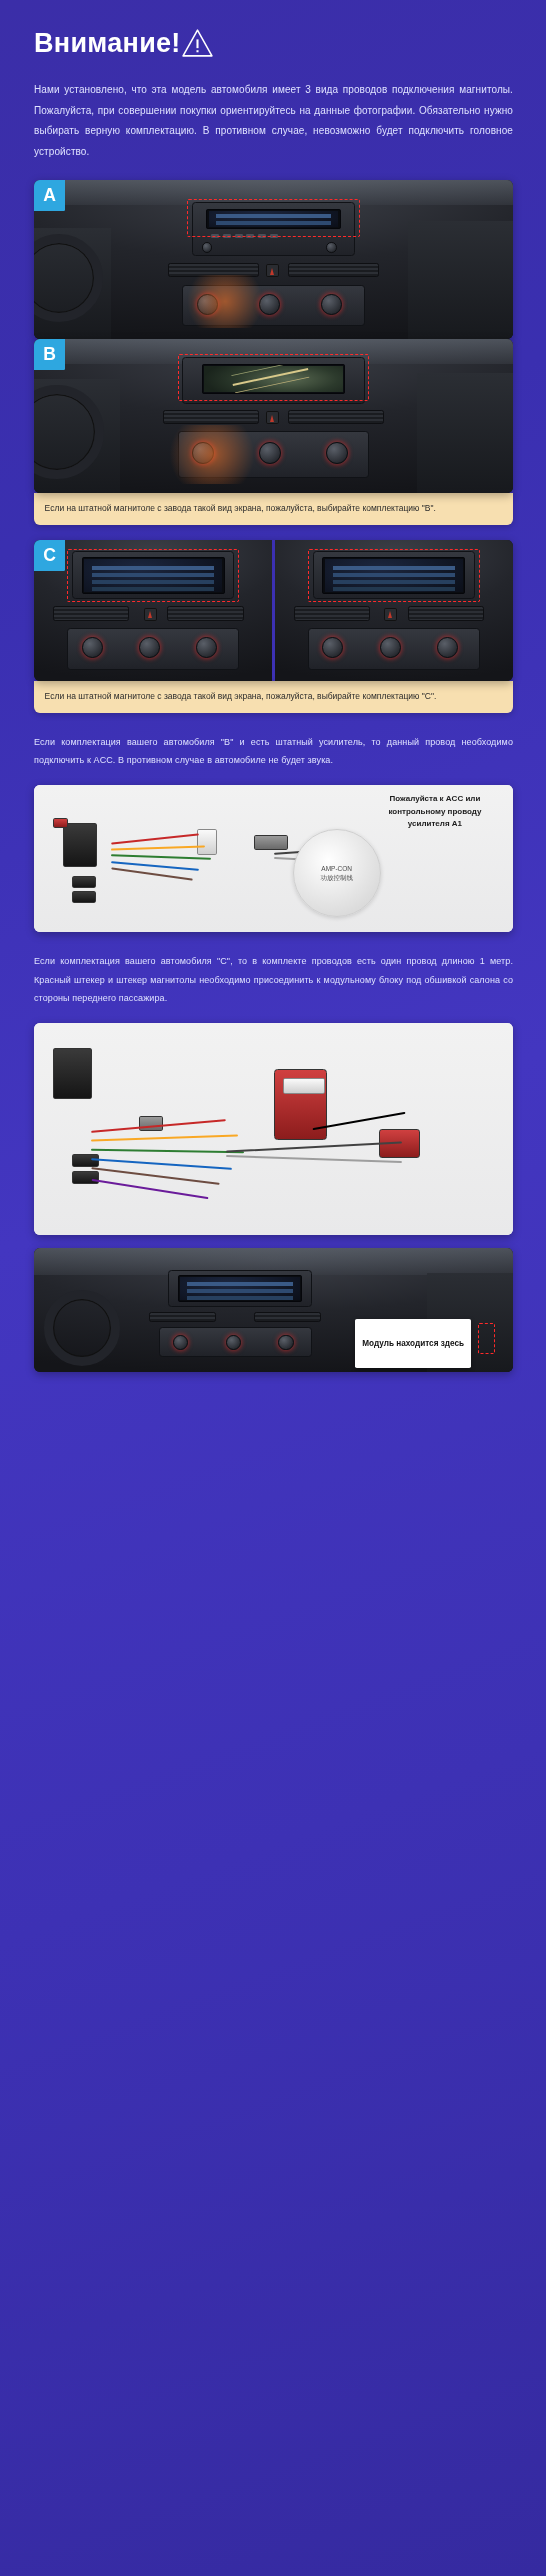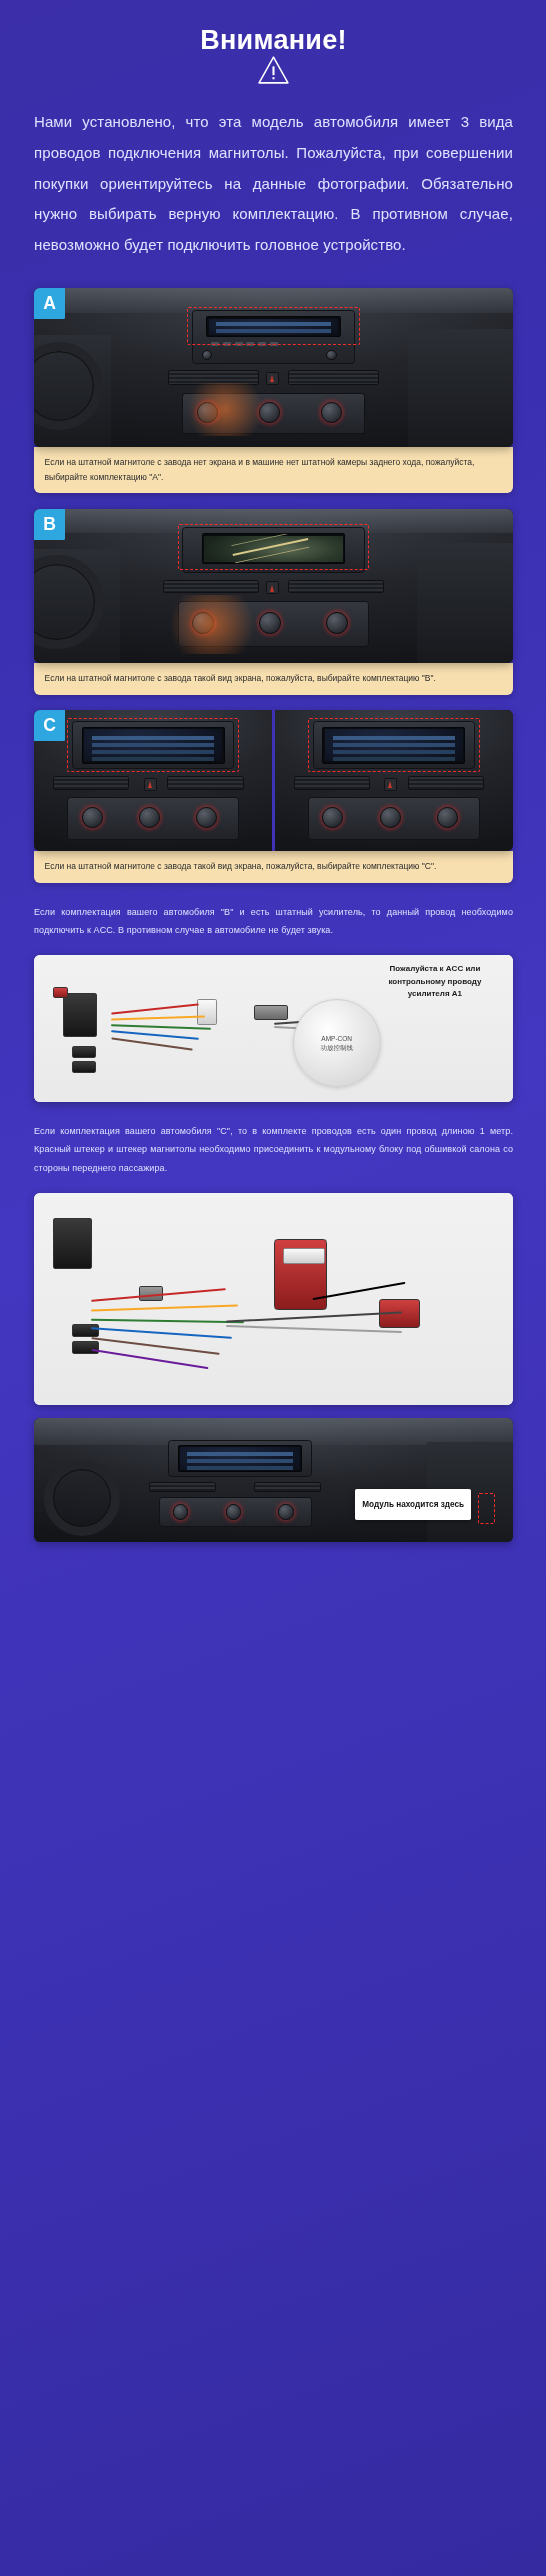--- a/index.html
+++ b/index.html
@@ -19,41 +19,40 @@
     padding: 27px 34px 23.5px 34px;
     position: relative;
   }
 
   
   .header {
     display: flex;
     align-items: center;
     justify-content: flex-start;
     margin-bottom: 20px;
-    flex-direction: column;
   }
   .header-title {
     color: #ffffff;
     font-size: 27px;
     font-weight: bold;
     letter-spacing: 0.3px;
     line-height: 1;
   }
   .warn-icon {
     width: 33px; height: 33px;
     display: block;
   }
 
   
   .intro {
     color: #dfe2ff;
-    font-size: 15px;
+    font-size: 10px;
     line-height: 2.05;
     text-align: justify;
-    margin-bottom: 27px;
+    margin-bottom: 18px;
     letter-spacing: 0.1px;
   }
 
   
   .para {
     color: #dfe2ff;
     font-size: 9px;
     line-height: 2.05;
     text-align: justify;
     margin: 20px 0 15.3px 0;
@@ -244,21 +243,21 @@
     text-align: center;
     font-weight: bold;
     z-index: 7;
   }
   .module-label {
     position: absolute;
     background: #ffffff;
     color: #111;
     font-size: 8.2px;
     font-weight: bold;
-    padding: 11px 7px;
+    padding: 20px 7px;
     border-radius: 1.8px;
     z-index: 8;
     box-shadow: 0 1.2px 4.7px rgba(0,0,0,.35);
   }
 
   .dual { display: flex; gap: 2.4px; }
   .dual > .photo { width: 50%; }
 </style>
 </head>
 <body>
@@ -307,21 +306,20 @@
 
         <div class="door" style="left:0; top:30%; width:16%; height:70%;"></div>
         <div class="door" style="right:0; top:26%; width:22%; height:74%;"></div>
         <div class="wheel" style="left:-4%; top:34%; width:88px; height:88px;"></div>
         <div class="glow" style="left:30%; top:60%; width:94px; height:53px;"></div>
       </div>
       <div class="badge">A</div>
       <div class="hl" style="left:32%; top:12%; width:36%; height:24%;"></div>
     </div>
   </div>
-  <div class="caption">Если на штатной магнитоле с завода нет экрана и в машине нет штатной камеры заднего хода, пожалуйста, выбирайте комплектацию "A".</div>
 
   <div class="card">
     <div class="photo" style="height:154px">
       <div class="dash">
         <div class="windshield"></div>
         <div class="center-stack" style="left:31%; top:12%; width:38%; height:30%;"></div>
         <div class="screen map" style="left:35%; top:16%; width:30%; height:20%;">
             <div class="scr-inner"></div>
           </div>
         <div class="vent-strip" style="left:27%; top:46%; width:20%; height:9%;"></div>

